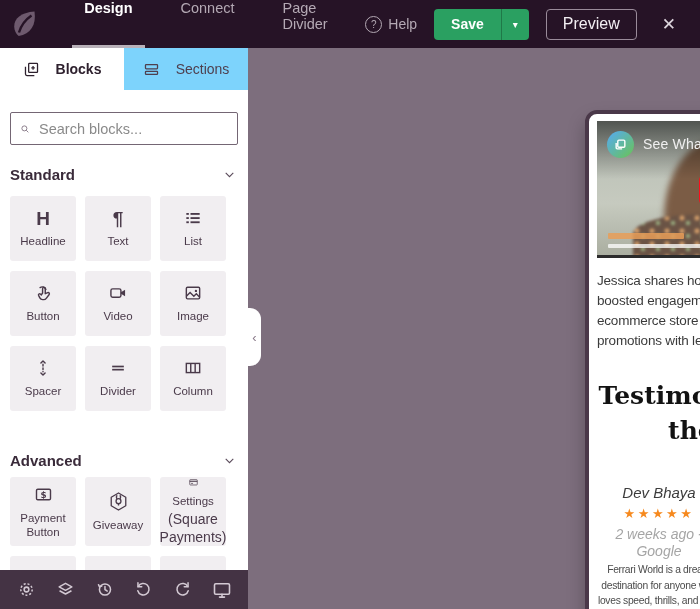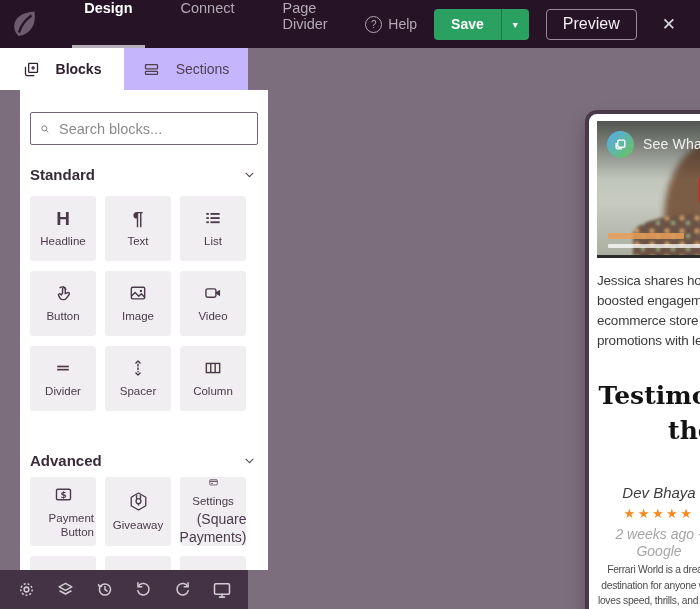--- a/index.html
+++ b/index.html
@@ -24,36 +24,36 @@
   .save-main{padding:0 17px;display:flex;align-items:center;font-size:14px;font-weight:bold;}
   .save-caret{padding:0 11px;display:flex;align-items:center;border-left:1px solid rgba(0,0,0,.25);font-size:10px;}
   .preview-btn{height:29px;display:flex;align-items:center;padding:0 16px;border:1px solid #9a8b9a;
                border-radius:4px;color:#f2eef2;font-size:16px;cursor:pointer;}
   .close{color:#ddd5dd;font-size:17px;padding:0 8px;cursor:pointer;}
 
   
   .side-tabs{position:absolute;top:48px;left:0;width:248px;height:42px;display:flex;z-index:5;}
   .side-tab{flex:1;display:flex;align-items:center;justify-content:center;gap:16px;font-size:14px;cursor:pointer;}
   .side-tab.blocks{background:#ffffff;color:#2e212e;font-weight:bold;}
-  .side-tab.sections{background:#c4b5fd;color:#4e3f4e;}
-
-  
-  .sidebar{position:absolute;top:90px;left:0;width:248px;height:480px;background:#ffffff;overflow:hidden;z-index:4;margin-left:20px;}
+  .side-tab.sections{background:#7dd3fc;color:#4e3f4e;}
+
+  
+  .sidebar{position:absolute;top:90px;left:0;width:248px;height:480px;background:#ffffff;overflow:hidden;z-index:4;}
   .search{margin:22px 10px 0;height:31px;border:1px solid #746674;border-radius:2px;display:flex;
           align-items:center;padding:0 9px;gap:7px;background:#fff;}
   .search input{border:0;outline:0;flex:1;font-size:14.5px;color:#444;font-family:inherit;background:transparent;}
   .search input::placeholder{color:#8a8a8a;}
   .sec-head{margin:20px 12px 0 10px;display:flex;align-items:center;justify-content:space-between;
             color:#3a2b3a;font-size:15px;font-weight:bold;cursor:pointer;height:18px;}
   .sec-head.adv{margin-top:40px;}
   .grid{margin:13px 10px 0;display:grid;grid-template-columns:repeat(3,66px);grid-auto-rows:65px;gap:10px 9px;}
   .grid.adv{grid-auto-rows:69px;margin-top:8px;}
   .card{background:#f1eef1;border-radius:3px;display:flex;flex-direction:column;align-items:center;
         justify-content:center;gap:6px;color:#4a3a4a;cursor:pointer;}
-  .card .lbl{font-size:11.5px;line-height:1.25;text-align:right;padding:0 2px;}
+  .card .lbl{font-size:11.5px;line-height:1.25;text-align:center;padding:0 2px;}
   .card .sub{font-size:14px;margin-top:-3px;}
   .glyph{font-size:19px;font-weight:bold;line-height:1;}
 
   
   .handle{position:absolute;left:248px;top:308px;width:13px;height:58px;background:#fff;
           border-radius:0 11px 11px 0;display:flex;align-items:center;justify-content:center;
           color:#8a7a8a;font-size:13px;z-index:3;cursor:pointer;}
 
   
   .toolbar{position:absolute;left:0;bottom:0;width:248px;height:39px;background:#443344;display:flex;
@@ -199,48 +199,48 @@
     </div>
     <div class="card">
       <svg width="20" height="20" viewBox="0 0 24 24" fill="none" stroke="#4a3a4a" stroke-width="1.7" stroke-linecap="round" stroke-linejoin="round">
         <path d="M8.5 5.5a4.6 4.6 0 0 1 7 2.2"></path>
         <path d="M11.5 12V6.8a1.6 1.6 0 0 1 3.2 0v6l3-1.2a1.5 1.5 0 0 1 1.5 2.5l-3.3 4.3a3.8 3.8 0 0 1-3 1.5h-1.3a3.8 3.8 0 0 1-3.4-2.1l-1.5-3a1.35 1.35 0 0 1 2.1-1.6l1.2 1.1z"></path>
       </svg>
       <span class="lbl">Button</span>
     </div>
     <div class="card">
       <svg width="20" height="20" viewBox="0 0 24 24" fill="none" stroke="#4a3a4a" stroke-width="1.7">
+        <rect x="3.5" y="7" width="12" height="10" rx="2"></rect>
+        <path d="M15.5 11.2l5-3v7.6l-5-3z" fill="#4a3a4a" stroke="none"></path>
+      </svg>
+      <span class="lbl">Video</span>
+    </div>
+    <div class="card">
+      <svg width="20" height="20" viewBox="0 0 24 24" fill="none" stroke="#4a3a4a" stroke-width="1.7">
         <rect x="4" y="5" width="16" height="14" rx="1.5"></rect>
         <path d="M4 16l4.5-4.5L13 16l3-3 4 4"></path>
         <circle cx="15.5" cy="9.5" r="1.4" fill="#4a3a4a" stroke="none"></circle>
       </svg>
       <span class="lbl">Image</span>
     </div>
     <div class="card">
-      <svg width="20" height="20" viewBox="0 0 24 24" fill="none" stroke="#4a3a4a" stroke-width="1.7">
-        <rect x="3.5" y="7" width="12" height="10" rx="2"></rect>
-        <path d="M15.5 11.2l5-3v7.6l-5-3z" fill="#4a3a4a" stroke="none"></path>
-      </svg>
-      <span class="lbl">Video</span>
+      <svg width="20" height="20" viewBox="0 0 24 24" fill="none" stroke="#4a3a4a" stroke-width="1.7" stroke-linecap="round" stroke-linejoin="round">
+        <path d="M12 7.5v9" stroke-dasharray="2 2.3"></path>
+        <path d="M9.5 6L12 3.5 14.5 6M9.5 18l2.5 2.5L14.5 18"></path>
+      </svg>
+      <span class="lbl">Spacer</span>
     </div>
     <div class="card">
       <svg width="20" height="20" viewBox="0 0 24 24">
           <g fill="#4a3a4a">
         <rect x="5" y="9.2" width="14" height="2"></rect>
             <rect x="5" y="13" width="14" height="2"></rect>
           </g>
       </svg>
       <span class="lbl">Divider</span>
-    </div>
-    <div class="card">
-      <svg width="20" height="20" viewBox="0 0 24 24" fill="none" stroke="#4a3a4a" stroke-width="1.7" stroke-linecap="round" stroke-linejoin="round">
-        <path d="M12 7.5v9" stroke-dasharray="2 2.3"></path>
-        <path d="M9.5 6L12 3.5 14.5 6M9.5 18l2.5 2.5L14.5 18"></path>
-      </svg>
-      <span class="lbl">Spacer</span>
     </div>
     <div class="card">
       <svg width="20" height="20" viewBox="0 0 24 24" fill="none" stroke="#4a3a4a" stroke-width="1.7">
         <rect x="4" y="6.5" width="16" height="11"></rect>
         <path d="M9.3 6.5v11M14.6 6.5v11"></path>
       </svg>
       <span class="lbl">Column</span>
     </div>
   </div>
 

